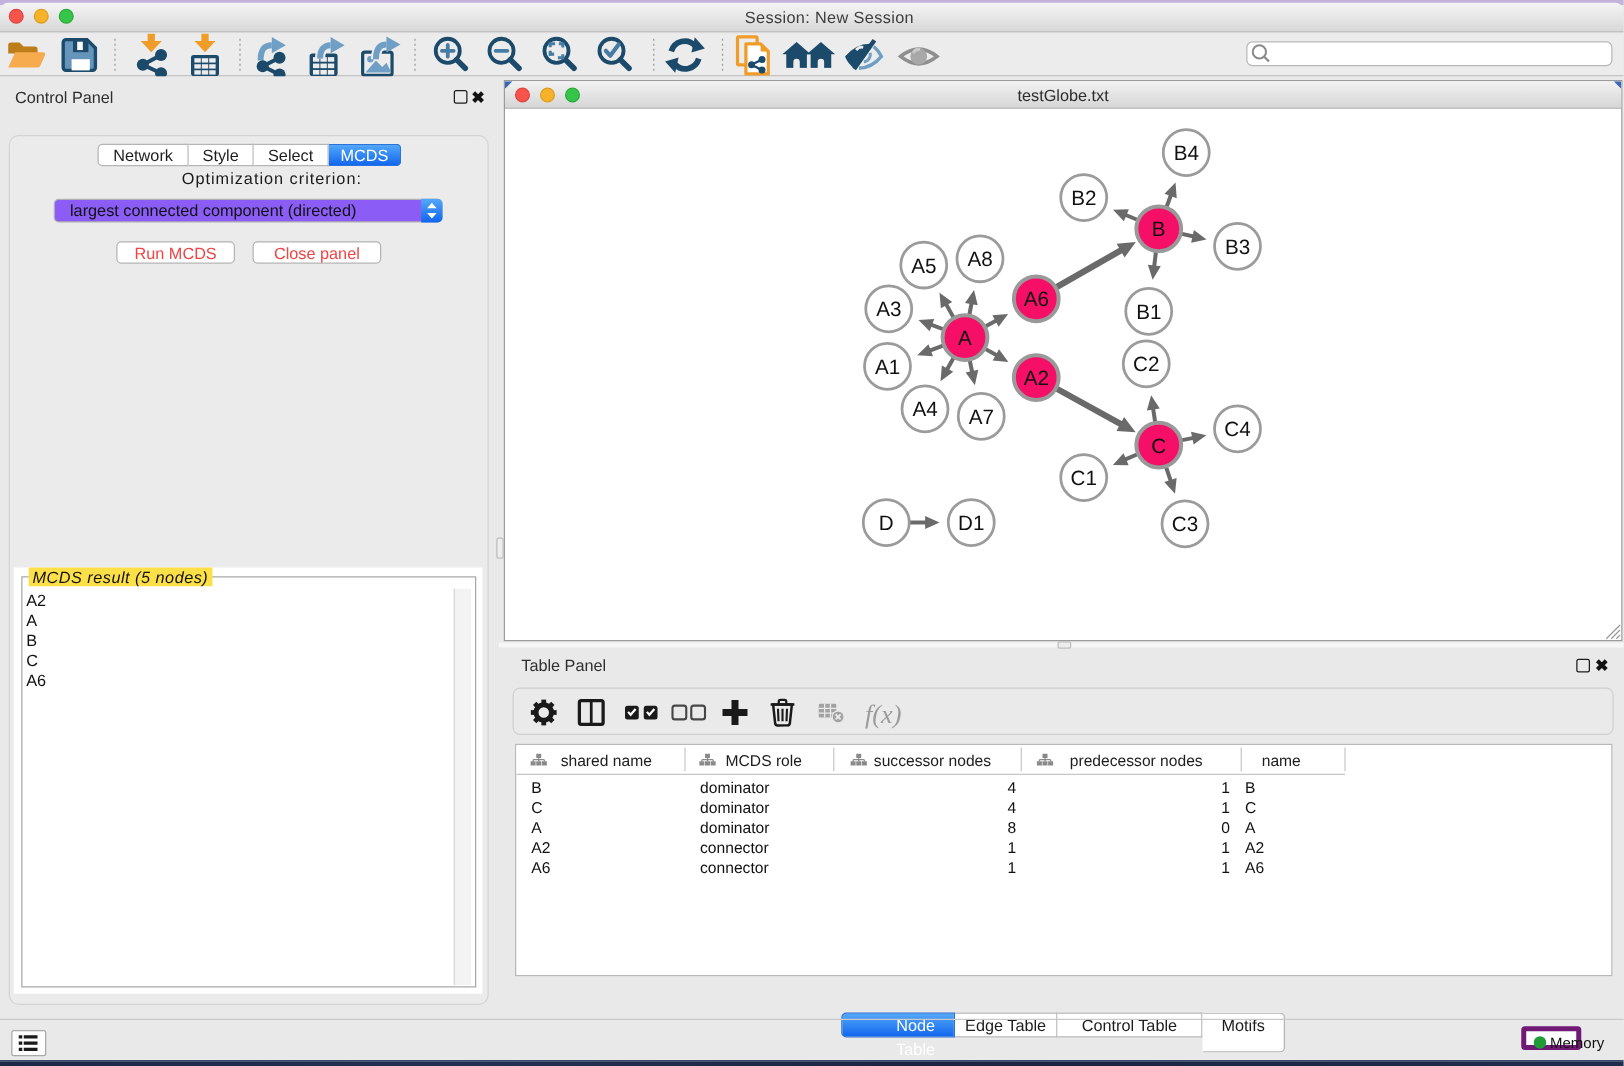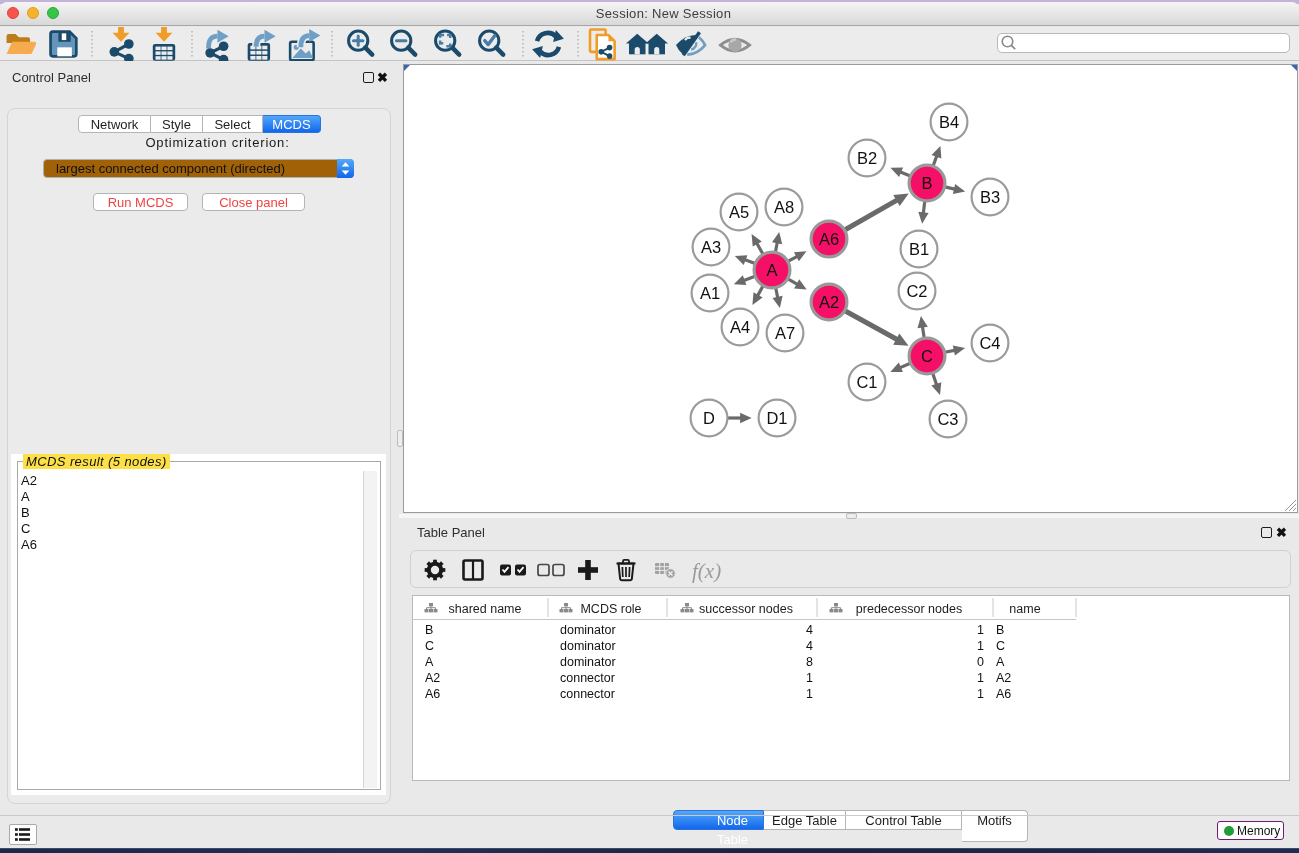--- a/index.html
+++ b/index.html
@@ -27,21 +27,21 @@
 #netwin { left:403px; top:64px; width:895px; height:449px; background:#fff; border:1px solid #9b9b9b; }
 #net-titlebar { position:absolute; left:0; top:0; width:100%; height:22px; background:linear-gradient(#f2f2f2,#d6d6d6); border-bottom:1px solid #acacac; }
 #net-titlebar .tl { position:absolute; top:5px; width:12px; height:12px; border-radius:50%; }
 #net-title { position:absolute; top:4px; left:0; width:100%; text-align:center; font-size:13px; color:#2c2c2c; }
 
 #tp-head { left:417px; top:525px; font-size:13px; color:#2e2e2e; }
 #tp-toolbar { left:410px; top:550px; width:881px; height:38px; background:#eaeaea; border:1px solid #d0d0d0; border-radius:6px; }
 #tp-table { left:412px; top:595px; width:878px; height:186px; background:#fff; border:1px solid #b9b9b9; }
 
 #sep-status { left:0; top:815px; width:1299px; height:0; border-top:1px solid #c9c9c9; }
-#memorybtn { left:1217px; top:821px; width:67px; height:19px; background:#fff; border:1px solid #701a75; border-radius:3px; font-size:12px; color:#111; }
+#memorybtn { left:1217px; top:821px; width:48px; height:19px; background:#fff; border:4px solid #701a75; border-radius:3px; font-size:12px; color:#111; }
 #dock { left:0; top:848px; width:1299px; height:5px; border-top:1px solid #3c4a6e; background:linear-gradient(90deg,#1c2848,#232f52 30%,#1a2440 60%,#202c4e); }
 .fl-btn { position:absolute; width:11px; height:11px; border:1.6px solid #1c1c1c; border-radius:2px; background:transparent; }
 .x-btn { position:absolute; font-size:13px; font-weight:bold; color:#111; }
 </style>
 </head>
 <body>
 <div id="desk" class="abs"></div>
 <div id="titlebar" class="abs">
   <div class="tl" style="left:7px; background:#f9544c; border:1px solid #df443c;"></div>
   <div class="tl" style="left:27px; background:#f6b32a; border:1px solid #dd9d22;"></div>
@@ -212,21 +212,21 @@
 <div id="cp-head" class="abs">Control Panel</div>
 <div class="fl-btn" style="left:363px; top:72px;"></div>
 <div class="x-btn" style="left:377px; top:70px;">✖</div>
 <div class="tabrow" style="left:78px; top:97px;">
   <div class="tab first" style="width:73px;">Network</div>
   <div class="tab" style="width:52px;">Style</div>
   <div class="tab" style="width:60px;">Select</div>
   <div class="tab last sel" style="width:58px;">MCDS</div>
 </div>
 <div class="abs" style="left:0; top:135px; width:398px; text-align:center; font-size:13px; letter-spacing:0.8px; color:#1a1a1a;padding-left:37px;">Optimization criterion:</div>
-<div class="abs" id="cp-select" style="left:43px; top:159px; width:311px; height:19px; background:#a16207; border:1px solid #b0b0b0; border-radius:4px;">
+<div class="abs" id="cp-select" style="left:43px; top:159px; width:311px; height:19px; background:#8b5cf6; border:1px solid #b0b0b0; border-radius:4px;">
   <span style="position:absolute; left:12px; top:1px; font-size:13px; color:#111;">largest connected component (directed)</span>
   <span id="sel-step" style="position:absolute; right:-1px; top:-1px; width:17px; height:19px; background:linear-gradient(#55a9f9,#0f65ee); border-radius:0 4px 4px 0;"><svg width="17" height="19" viewBox="0 0 17 19">
         <polygon points="8.5,3.2 12.3,7.6 4.7,7.6" fill="#fff"></polygon>
         <polygon points="8.5,15.8 12.3,11.4 4.7,11.4" fill="#fff"></polygon>
       </svg></span>
 </div>
 <div class="macbtn" style="left:93px; top:193px; width:95px; height:18px; line-height:17px;">Run MCDS</div>
 <div class="macbtn" style="left:202px; top:193px; width:103px; height:18px; line-height:17px;">Close panel</div>
 <div class="abs" id="mcds-white" style="left:11px; top:454px; width:375px; height:341px; background:#fff;"></div>
 <div class="abs" id="mcds-group" style="left:17px; top:461px; width:364px; height:329px; border:1px solid #a9a9a9;"></div>
@@ -241,20 +241,26 @@
 <svg width="6" height="6" viewBox="0 0 6 6" style="position:absolute;right:0;top:0;z-index:6;">
       <polygon points="6,0 0,0 6,6" fill="#3a66b5"></polygon>
     </svg>
 <svg width="13" height="13" viewBox="0 0 13 13" style="position:absolute;right:0;bottom:0;">
       <g stroke="#9a9a9a" stroke-width="1">
         <line x1="12" y1="1" x2="1" y2="12"></line>
         <line x1="12" y1="5" x2="5" y2="12"></line>
         <line x1="12" y1="9" x2="9" y2="12"></line>
       </g>
     </svg>
+    <div id="net-titlebar">
+    <div class="tl" style="left:8px;  background:#f9544c; border:1px solid #df443c;"></div>
+    <div class="tl" style="left:28px; background:#f6b32a; border:1px solid #dd9d22;"></div>
+    <div class="tl" style="left:48px; background:#35c649; border:1px solid #2aa938;"></div>
+    <div id="net-title">testGlobe.txt</div>
+  </div>
   <svg id="graph" width="893" height="425" viewBox="0 0 893 425" style="position:absolute; left:0; top:22px;">
       <line x1="351.0" y1="189.3" x2="338.7" y2="193.9" stroke="#6a6a6a" stroke-width="3.2"></line>
 <polygon points="329.8,197.2 338.8,188.3 342.4,198.0" fill="#6a6a6a"></polygon>
 <line x1="351.1" y1="176.6" x2="339.7" y2="172.3" stroke="#6a6a6a" stroke-width="3.2"></line>
 <polygon points="330.8,169.0 343.4,168.2 339.7,177.9" fill="#6a6a6a"></polygon>
 <line x1="359.1" y1="198.8" x2="353.1" y2="209.6" stroke="#6a6a6a" stroke-width="3.2"></line>
 <polygon points="348.4,217.9 349.5,205.3 358.6,210.4" fill="#6a6a6a"></polygon>
 <line x1="359.0" y1="167.3" x2="352.3" y2="155.3" stroke="#6a6a6a" stroke-width="3.2"></line>
 <polygon points="347.6,147.1 357.8,154.5 348.7,159.6" fill="#6a6a6a"></polygon>
 <line x1="371.7" y1="200.7" x2="373.9" y2="211.8" stroke="#6a6a6a" stroke-width="3.2"></line>

